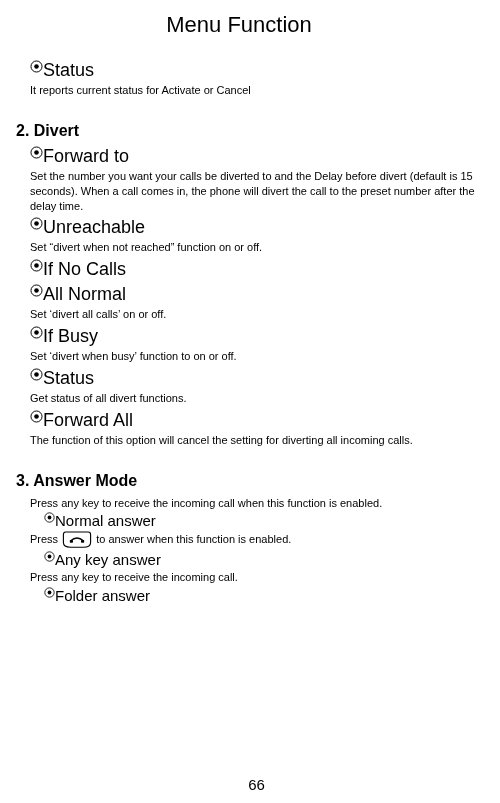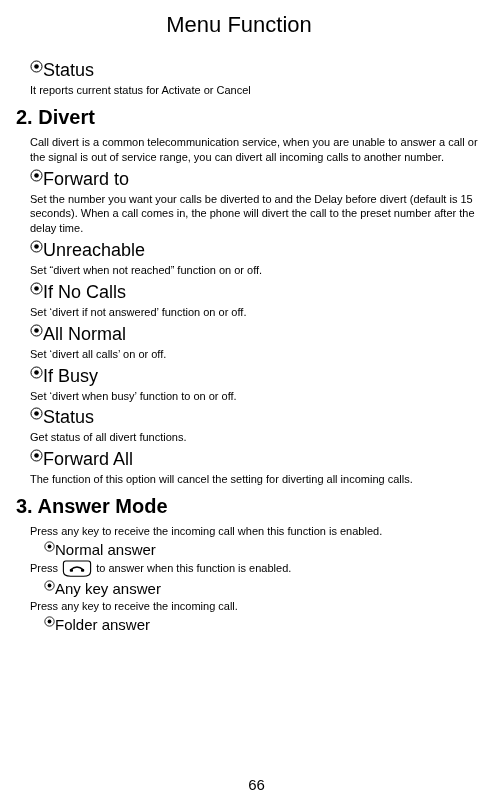--- a/index.html
+++ b/index.html
@@ -41,23 +41,23 @@
   .bullet-icon.small {
     width: 11px;
     height: 11px;
   }
   .para {
     font-size: 11px;
     line-height: 1.35;
     margin-top: 2px;
   }
   .section-heading {
-    font-size: 20px;
+    font-size: 16px;
     font-weight: bold;
-    margin: 8px 0 6px -14px;
+    margin: 24px 0 6px -14px;
   }
   .inline-icon {
     display: inline-block;
     vertical-align: middle;
     width: 32px;
     height: 18px;
   }
   .page-num {
     position: absolute;
     bottom: 10px;
@@ -77,21 +77,20 @@
   <div class="bullet-row">
     <svg class="bullet-icon" viewBox="0 0 20 20">
         <circle cx="10" cy="10" r="8.5" fill="none" stroke="#000" stroke-width="1.5"></circle>
         <circle cx="10" cy="10" r="3.5" fill="#000"></circle>
       </svg>
     <span>Status</span>
   </div>
   <div class="para">It reports current status for Activate or Cancel</div>
 
   <div class="section-heading">2. Divert</div>
-  <div class="para">Call divert is a common telecommunication service, when you are unable to answer a call or the signal is out of service range, you can divert all incoming calls to another number.</div>
 
   <div class="bullet-row">
     <svg class="bullet-icon" viewBox="0 0 20 20">
         <circle cx="10" cy="10" r="8.5" fill="none" stroke="#000" stroke-width="1.5"></circle>
         <circle cx="10" cy="10" r="3.5" fill="#000"></circle>
       </svg>
     <span>Forward to</span>
   </div>
   <div class="para">Set the number you want your calls be diverted to and the Delay before divert (default is 15 seconds). When a call comes in, the phone will divert the call to the preset number after the delay time.</div>
 
@@ -104,21 +103,20 @@
   </div>
   <div class="para">Set “divert when not reached” function on or off.</div>
 
   <div class="bullet-row">
     <svg class="bullet-icon" viewBox="0 0 20 20">
         <circle cx="10" cy="10" r="8.5" fill="none" stroke="#000" stroke-width="1.5"></circle>
         <circle cx="10" cy="10" r="3.5" fill="#000"></circle>
       </svg>
     <span>If No Calls</span>
   </div>
-  <div class="para">Set ‘divert if not answered’ function on or off.</div>
 
   <div class="bullet-row">
     <svg class="bullet-icon" viewBox="0 0 20 20">
         <circle cx="10" cy="10" r="8.5" fill="none" stroke="#000" stroke-width="1.5"></circle>
         <circle cx="10" cy="10" r="3.5" fill="#000"></circle>
       </svg>
     <span>All Normal</span>
   </div>
   <div class="para">Set ‘divert all calls’ on or off.</div>
 

